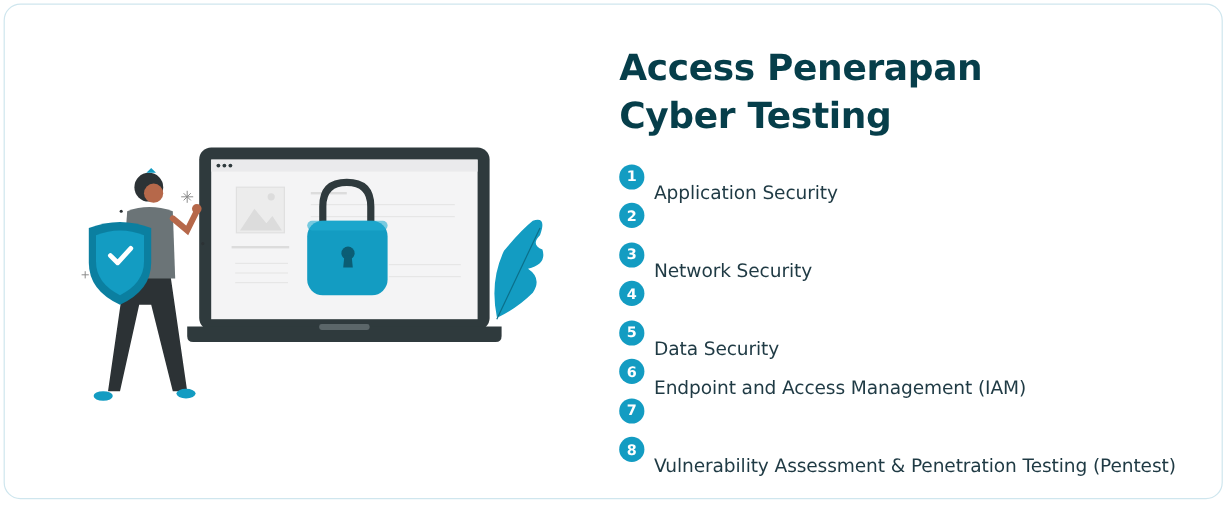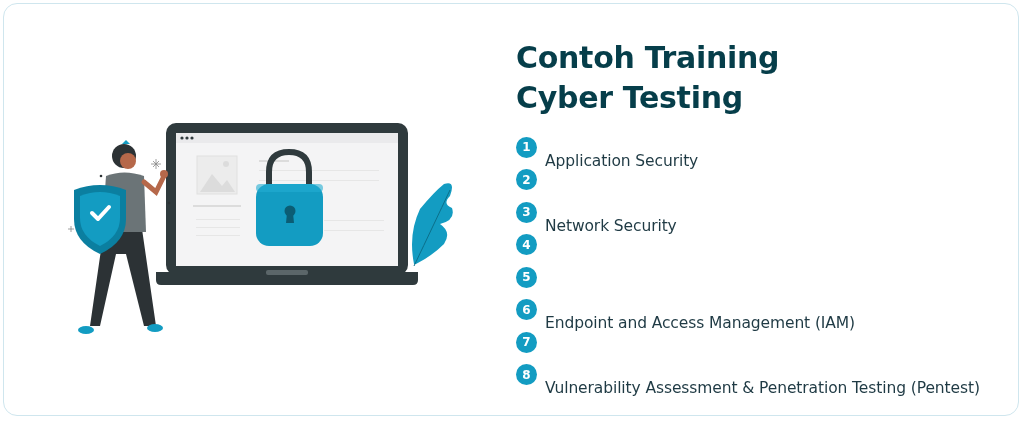--- a/index.html
+++ b/index.html
@@ -100,41 +100,42 @@
 
     <g stroke="#888" stroke-width="0.8">
       <path d="M152 155 V165 M147 160 H157 M149 157 L155 163 M155 157 L149 163"></path>
       <path d="M67 222 V228 M64 225 H70"></path>
     </g>
     <circle cx="97" cy="172" r="1.3" fill="#2c3235"></circle>
     <circle cx="165" cy="199" r="1.3" fill="#2c3235"></circle>
   </svg>
 
   <h1 class="title">
-    <span>Contoh Training</span><br>
+    <span>Access Penerapan</span><br>
     <span>Cyber Testing</span>
   </h1>
 
   <ul class="list">
     <li>
       <span class="badge">1</span>
       <span class="label">Application Security</span>
     </li>
     <li>
       <span class="badge">2</span>
     </li>
     <li>
       <span class="badge">3</span>
       <span class="label">Network Security</span>
     </li>
     <li>
       <span class="badge">4</span>
     </li>
     <li>
       <span class="badge">5</span>
+      <span class="label">Data Security</span>
     </li>
     <li>
       <span class="badge">6</span>
       <span class="label">Endpoint and Access Management (IAM)</span>
     </li>
     <li>
       <span class="badge">7</span>
     </li>
     <li>
       <span class="badge">8</span>

